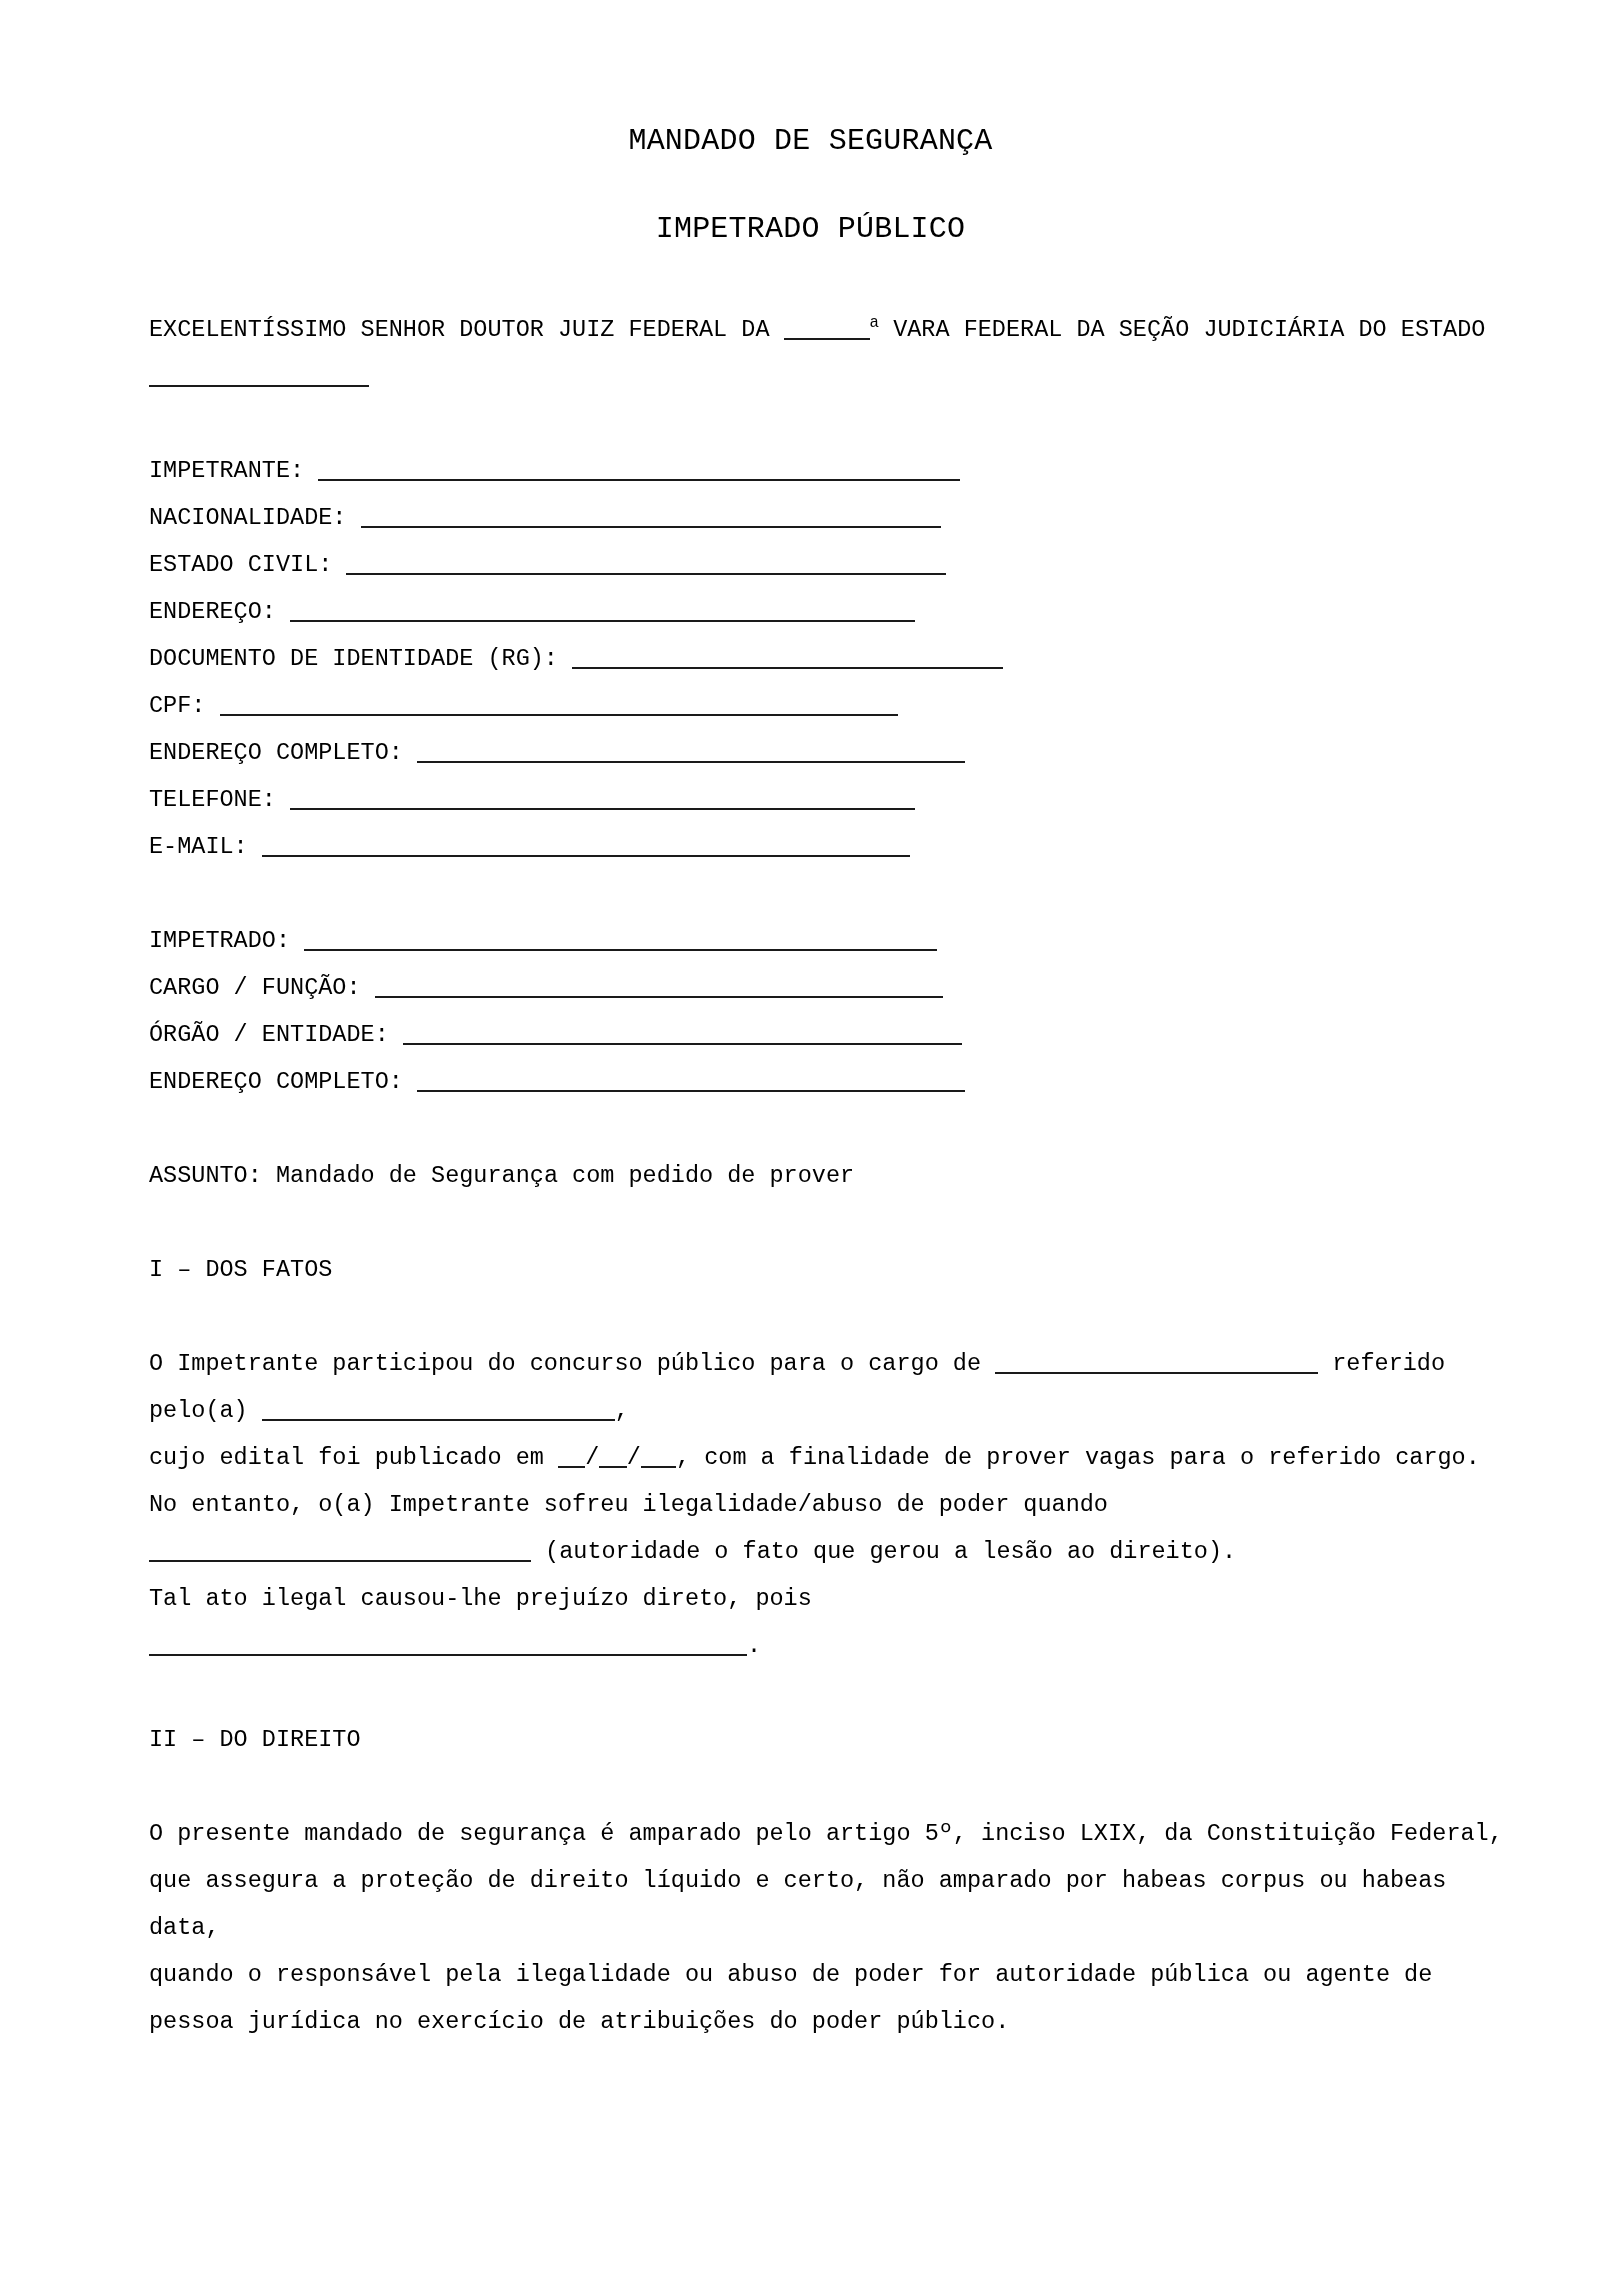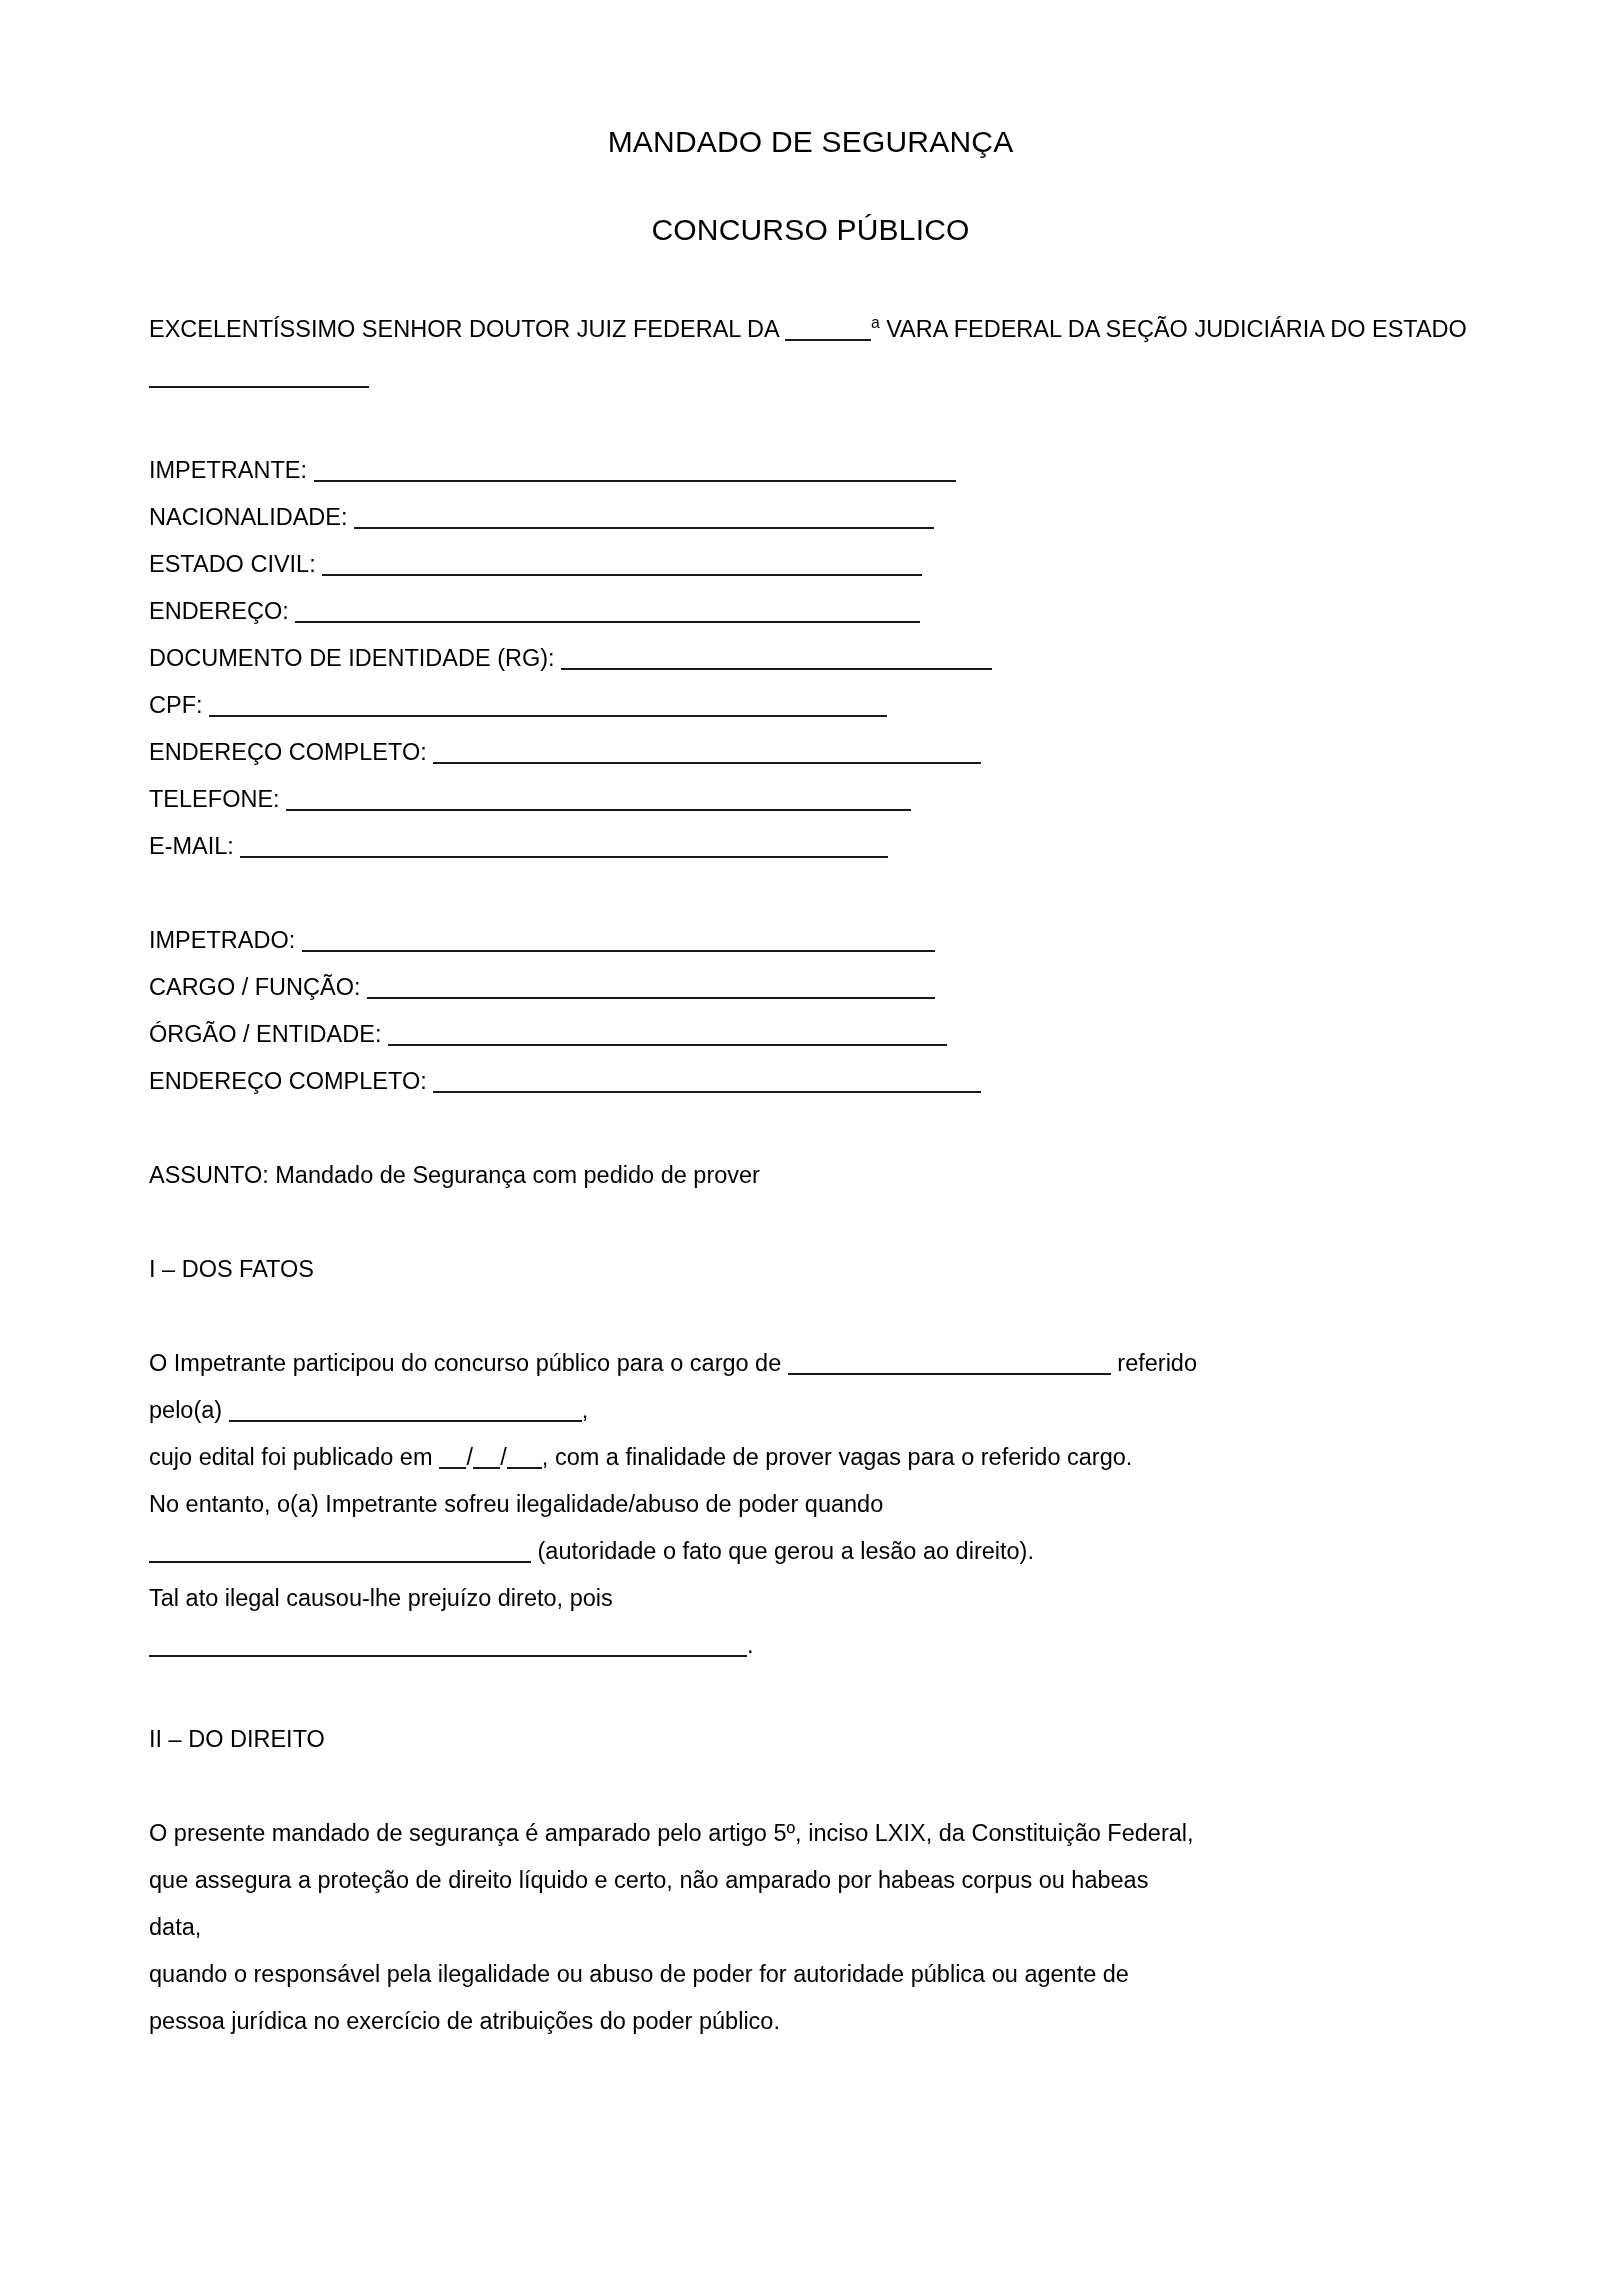--- a/index.html
+++ b/index.html
@@ -18,20 +18,21 @@
     -webkit-font-smoothing: antialiased;
   }
   .page {
     position: absolute;
     left: 0;
     top: 0;
     width: 1619px;
     height: 2293px;
     background: #ffffff;
     overflow: hidden;
+    font-family: Liberation Mono, monospace;
   }
   
   .doc-title {
     position: absolute;
     left: 0;
     width: 1621px;
     text-align: center;
     font-size: 30px;
     line-height: 37px;
     letter-spacing: 0.2px;
@@ -76,21 +77,21 @@
 
   .para-line { font-size: 23.5px; line-height: 47px; white-space: nowrap; height: 47px; }
 </style>
 </head>
 <body>
 
 <div class="page">
 
   <div class="doc-title" id="title-main">MANDADO DE SEGURANÇA</div>
 
-  <div class="doc-title" id="title-sub">CONCURSO PÚBLICO</div>
+  <div class="doc-title" id="title-sub">IMPETRADO PÚBLICO</div>
 
   <div class="body-block">
 
     <div class="line"><span>EXCELENTÍSSIMO SENHOR DOUTOR JUIZ FEDERAL DA </span><span class="blank u-short"></span><span class="sup">a</span><span> VARA FEDERAL DA SEÇÃO JUDICIÁRIA DO ESTADO</span></div>
 
     <div class="line"><span class="blank" style="width:220px"></span></div>
 
     <div class="spacer-full"></div>
 
     <div id="impetrante-block">

